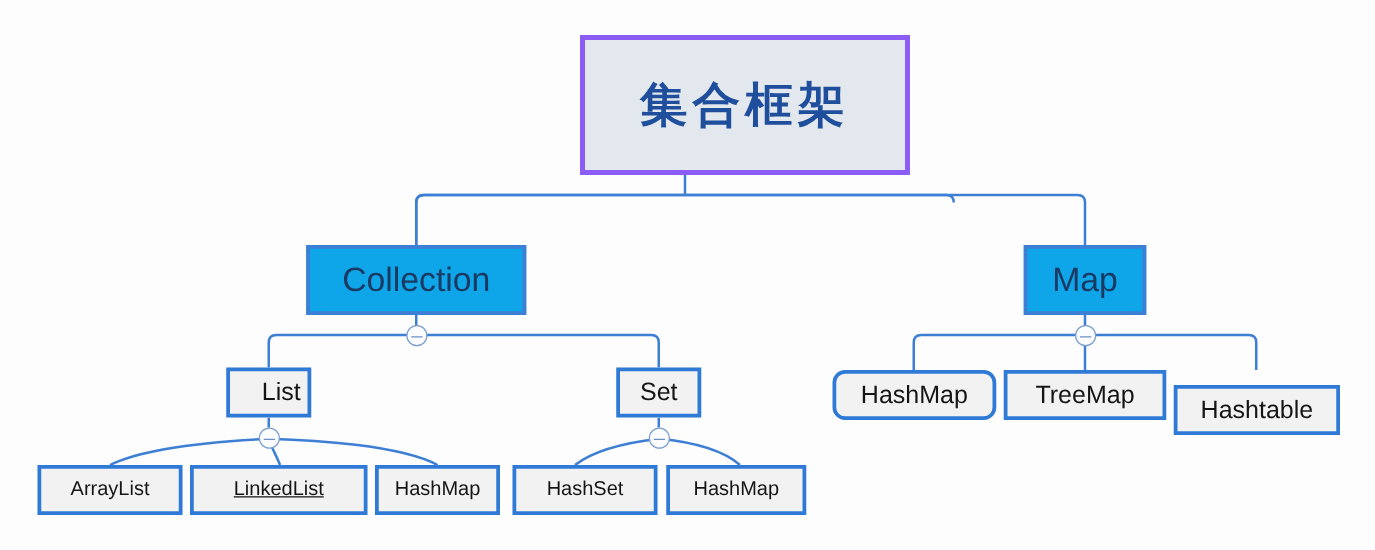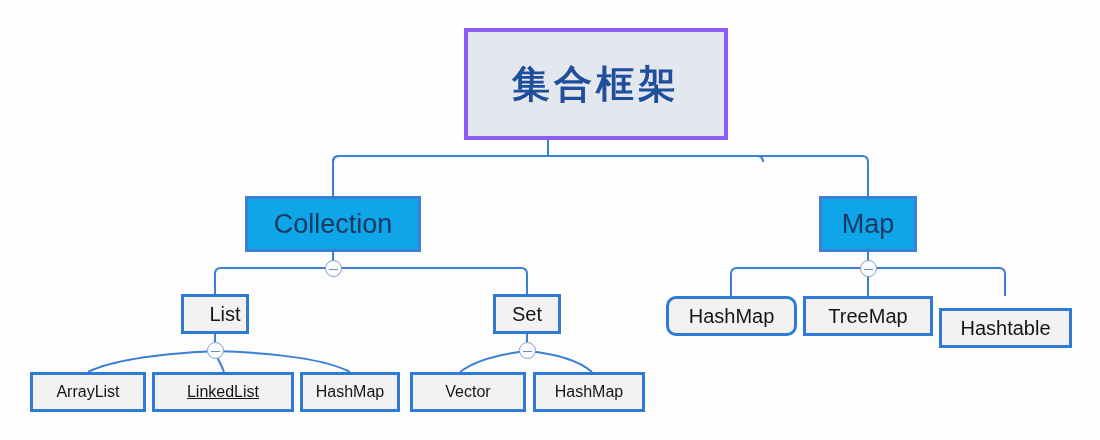--- a/index.html
+++ b/index.html
@@ -133,21 +133,21 @@
   <div class="node lvl3" style="left:803px; top:296px; width:130px; height:40px;">TreeMap</div>
 
   <div class="node lvl3" style="left:939px; top:296px; width:133px; height:40px;margin-top:12px;">Hashtable</div>
 
   <div class="node leaf" style="left:30px; top:372px; width:116px; height:40px;">ArrayList</div>
 
   <div class="node leaf" style="left:152px; top:372px; width:142px; height:40px;text-decoration:underline;">LinkedList</div>
 
   <div class="node leaf" style="left:300px; top:372px; width:100px; height:40px;">HashMap</div>
 
-  <div class="node leaf" style="left:410px; top:372px; width:116px; height:40px;">Vector</div>
+  <div class="node leaf" style="left:410px; top:372px; width:116px; height:40px;">HashSet</div>
 
   <div class="node leaf" style="left:533px; top:372px; width:112px; height:40px;">HashMap</div>
 
   <div class="toggle" style="left:325px; top:260px;"></div>
   <div class="toggle" style="left:860px; top:260px;"></div>
   <div class="toggle" style="left:207px; top:342px;"></div>
   <div class="toggle" style="left:519px; top:342px;"></div>
 
 </div>
 

